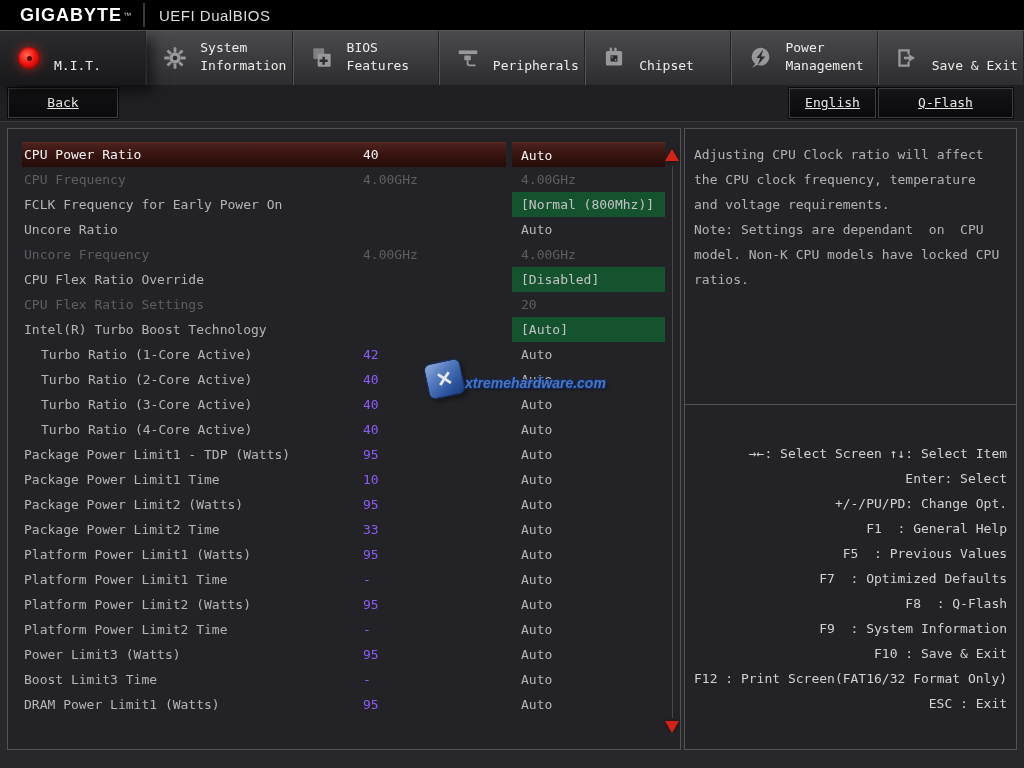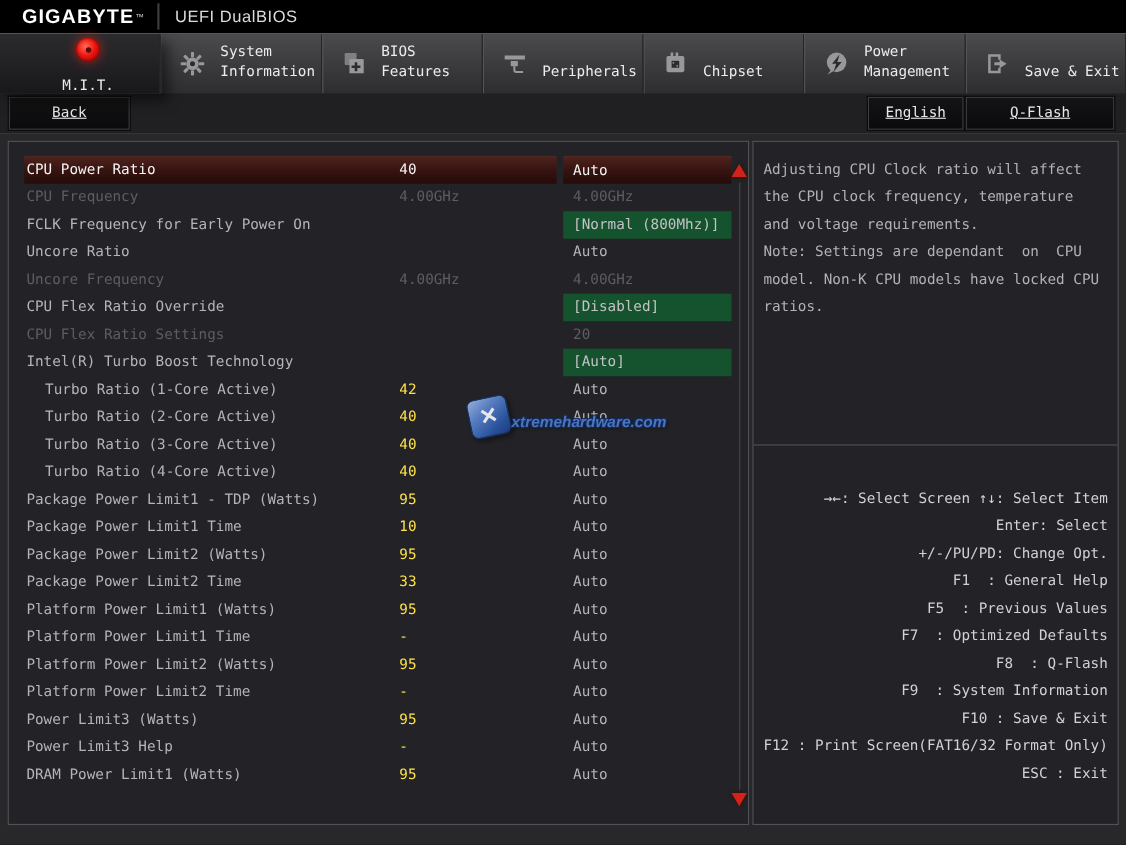--- a/index.html
+++ b/index.html
@@ -17,21 +17,21 @@
   .fw-title { font-family:"Liberation Sans", sans-serif; font-size:15px; color:#dcdcdc; letter-spacing:0.5px; }
 
   
   .tabbar { position:absolute; top:30px; left:0; width:1024px; height:55px; display:flex;
             background:#2e2e31; border-top:1px solid #58585b; }
   .tab { flex:1 1 0; position:relative; display:flex; align-items:center; gap:11px;
          padding-left:15px; cursor:default;
          background:linear-gradient(180deg,#4b4b4e 0%,#3a3a3d 55%,#2d2d30 100%);
          border-right:1px solid #232326; box-shadow:inset 1px 0 0 #555558; }
   .tab.active { background:linear-gradient(180deg,#2b2b2e 0%,#202023 60%,#18181b 100%);
-                box-shadow:7px 7px 12px rgba(0,0,0,.55); z-index:2;flex-direction:column; }
+                box-shadow:7px 7px 12px rgba(0,0,0,.55); z-index:2; }
   .tab-icon { width:28px; height:28px; display:flex; align-items:center; justify-content:center; flex:0 0 28px; }
   .tab-label { display:flex; flex-direction:column; justify-content:flex-end; height:44px;
                padding-bottom:5px; color:#ececec; font-size:13px; line-height:18px; white-space:pre; }
   .mit-dot { width:22px; height:22px; border-radius:50%; position:relative;
              background:radial-gradient(circle at 40% 38%, #ff6a55 0%, #ee1510 45%, #b00a08 78%, #860605 100%);
              box-shadow:0 0 11px rgba(255,40,25,.6), inset 0 0 3px #5a0503; }
   .mit-dot::after { content:""; position:absolute; left:9px; top:9px; width:5px; height:5px;
                     border-radius:50%; background:#5d0a08; }
 
   
@@ -48,21 +48,21 @@
   
   .panel { position:absolute; top:128px; height:622px; background:#232327; border:1px solid #525257; }
   .panel-left { left:7px; width:674px; }
   .panel-right { left:684px; width:333px; }
 
   
   .rows { position:absolute; left:0; top:13px; width:100%; }
   .row { position:relative; height:25px; font-size:13px; line-height:25px; }
   .row .lbl { position:absolute; left:16px; color:#b5b5b8; white-space:pre; }
   .row.indent .lbl { left:33px; }
-  .row .mid { position:absolute; left:355px; color:#fde047; white-space:pre; }
+  .row .mid { position:absolute; left:355px; color:#8b5cf6; white-space:pre; }
   .row .val { position:absolute; left:504px; width:153px; height:25px; padding-left:9px;
               color:#b5b5b8; white-space:pre; }
   .row.dim .lbl, .row.dim .mid, .row.dim .val { color:#5d5d62; }
   .row.boxed .val { background:#14532d; color:#c3c3c6; }
   .row.selected .hl { position:absolute; left:14px; top:0; width:484px; height:25px;
       background:linear-gradient(180deg,#4c221d 0%,#37130f 50%,#240c0a 100%);
       border-top:1px solid #5c2b23; }
   .row.selected .val { background:linear-gradient(180deg,#4c221d 0%,#37130f 50%,#240c0a 100%);
       border-top:1px solid #5c2b23; }
   .row.selected .lbl, .row.selected .mid, .row.selected .val { color:#f4f4f4; }
@@ -295,21 +295,21 @@
           <span class="lbl">Platform Power Limit2 Time</span>
           <span class="mid">-</span>
           <span class="val">Auto</span>
         </div>
         <div class="row">
           <span class="lbl">Power Limit3 (Watts)</span>
           <span class="mid">95</span>
           <span class="val">Auto</span>
         </div>
         <div class="row">
-          <span class="lbl">Power Limit3 Help</span>
+          <span class="lbl">Boost Limit3 Time</span>
           <span class="mid">-</span>
           <span class="val">Auto</span>
         </div>
         <div class="row">
           <span class="lbl">DRAM Power Limit1 (Watts)</span>
           <span class="mid">95</span>
           <span class="val">Auto</span>
         </div>
       </div>
     <div class="scroll-track"></div>

